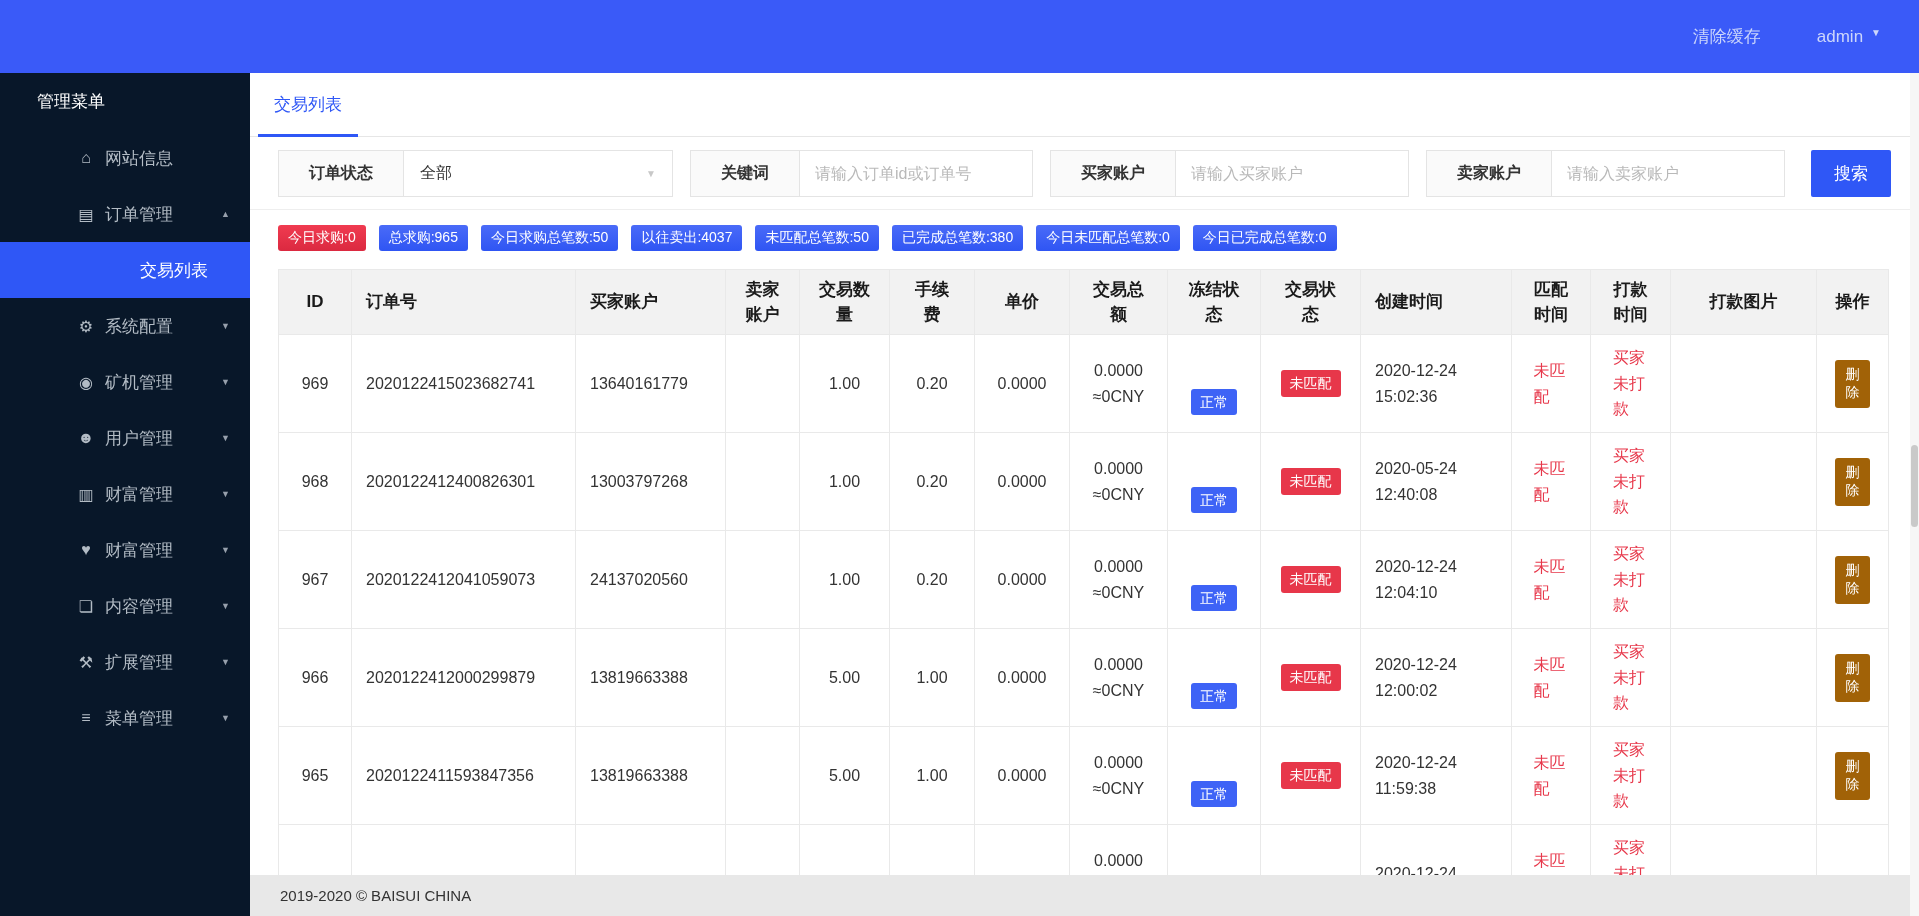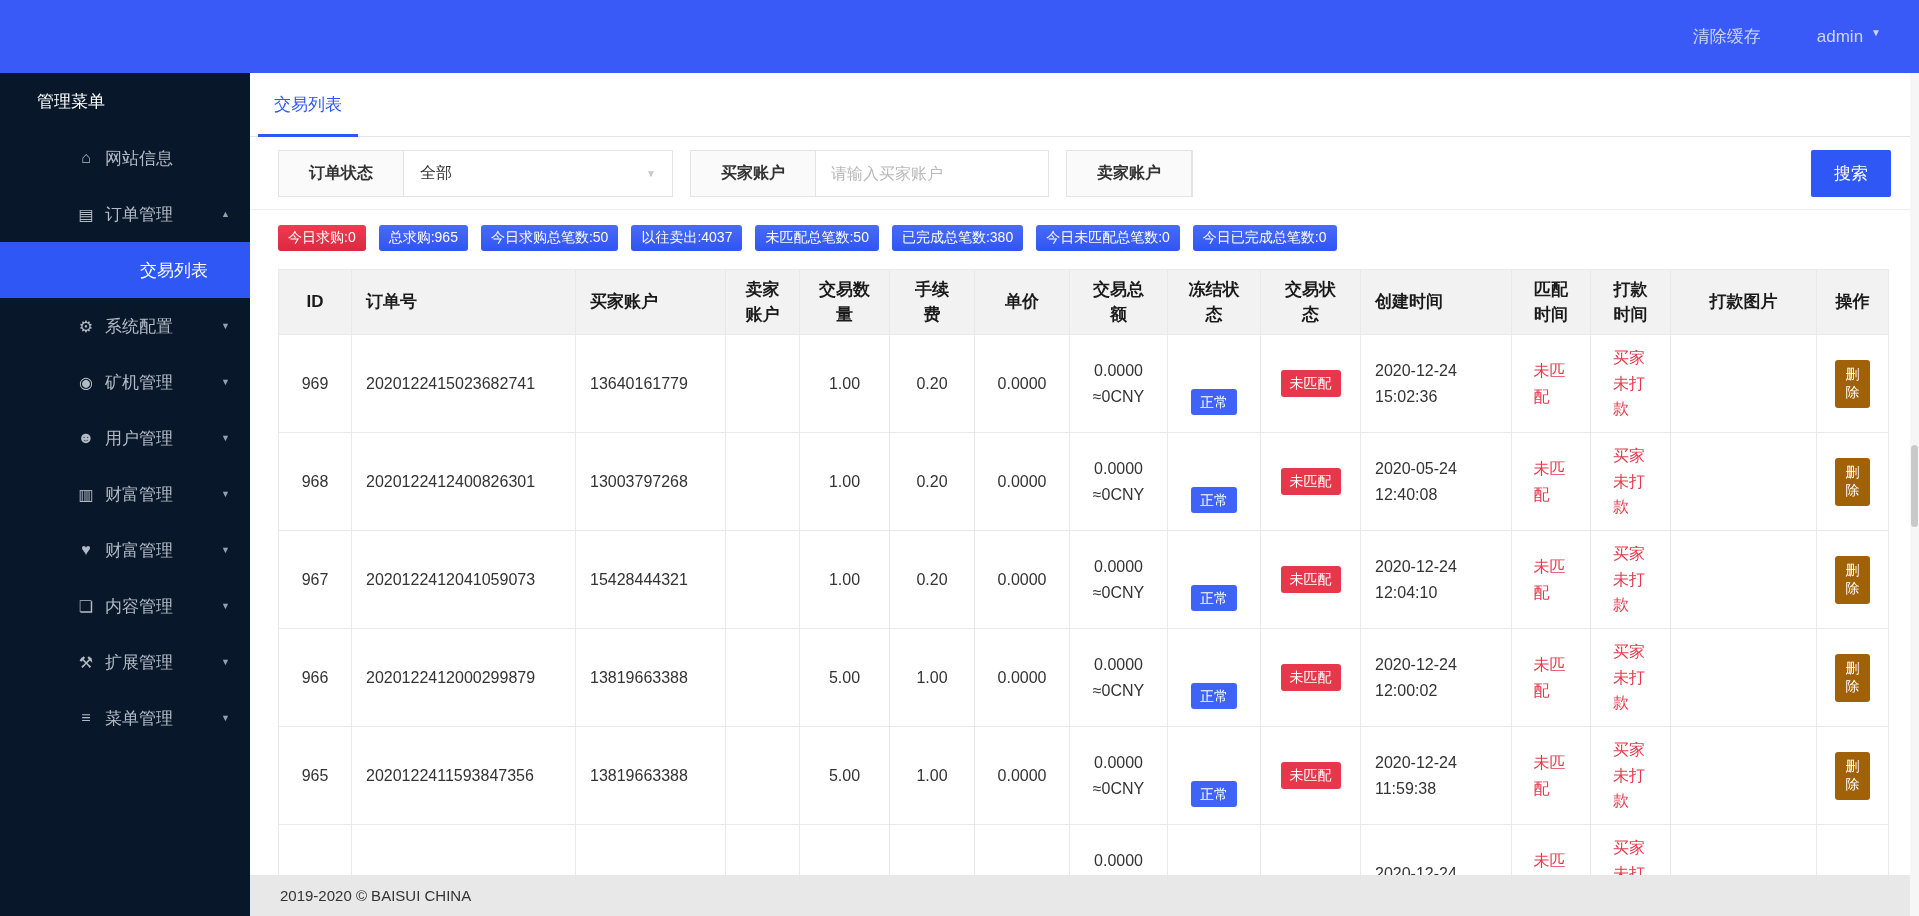--- a/index.html
+++ b/index.html
@@ -180,25 +180,30 @@
     <div class="filters-wrap">
       <div class="filters">
         <div class="fgroup">
           <div class="flabel">订单状态</div>
           <div class="fselect">
             <span>全部</span>
             <span class="sel-caret">▼</span>
           </div>
         </div>
         <div class="fgroup">
+          <div class="flabel">关键词</div>
+          <input class="finput" placeholder="请输入订单id或订单号" style="">
+        </div>
+        <div class="fgroup">
           <div class="flabel">买家账户</div>
           <input class="finput" placeholder="请输入买家账户" style="">
         </div>
         <div class="fgroup">
           <div class="flabel">卖家账户</div>
+          <input class="finput" placeholder="请输入卖家账户" style="">
         </div>
         <button class="search-btn">搜索</button>
       </div>
     </div>
 
     <div class="badges">
         <span class="badge red">今日求购:0</span>
         <span class="badge">总求购:965</span>
         <span class="badge">今日求购总笔数:50</span>
         <span class="badge">以往卖出:4037</span>
@@ -277,21 +282,21 @@
               <td><span class="pill pill-red">未匹配</span></td>
               <td class="left">2020-05-24 12:40:08</td>
               <td><span class="red-narrow">未匹配</span></td>
               <td><span class="red-narrow">买家未打款</span></td>
               <td></td>
               <td><button class="btn-del">删除</button></td>
             </tr>
             <tr>
               <td>967</td>
               <td class="left">2020122412041059073</td>
-              <td class="left">15428444321</td>
+              <td class="left">24137020560</td>
               <td></td>
               <td>1.00</td>
               <td>0.20</td>
               <td>0.0000</td>
               <td>0.0000 ≈0CNY</td>
               <td><span class="pill pill-blue">正常</span></td>
               <td><span class="pill pill-red">未匹配</span></td>
               <td class="left">2020-12-24 12:04:10</td>
               <td><span class="red-narrow">未匹配</span></td>
               <td><span class="red-narrow">买家未打款</span></td>

